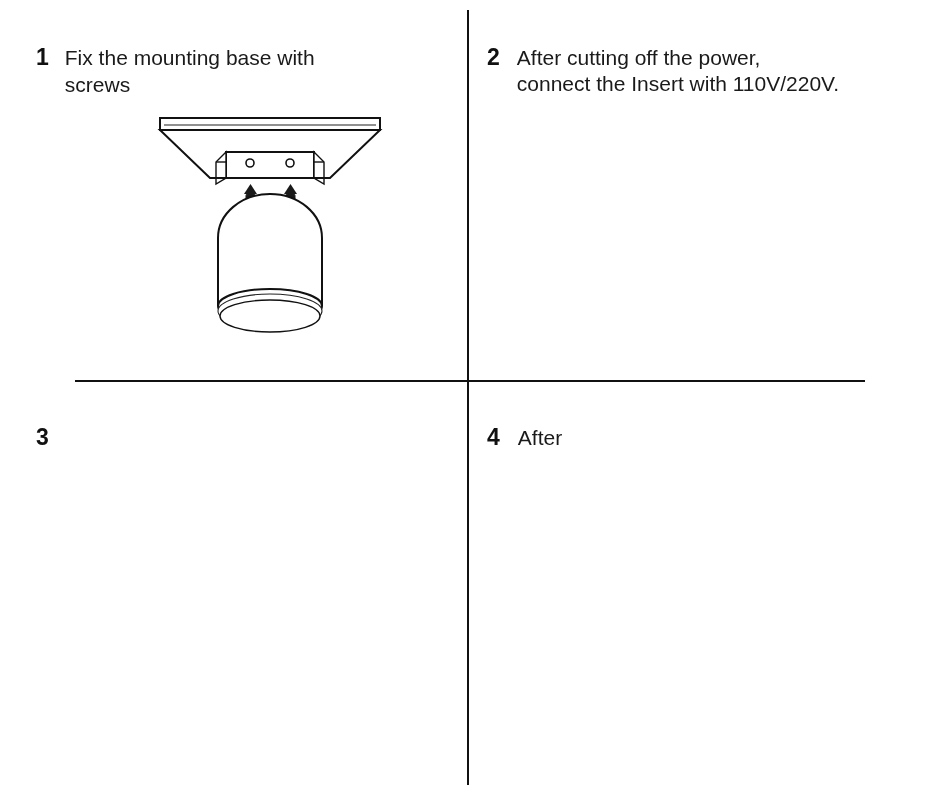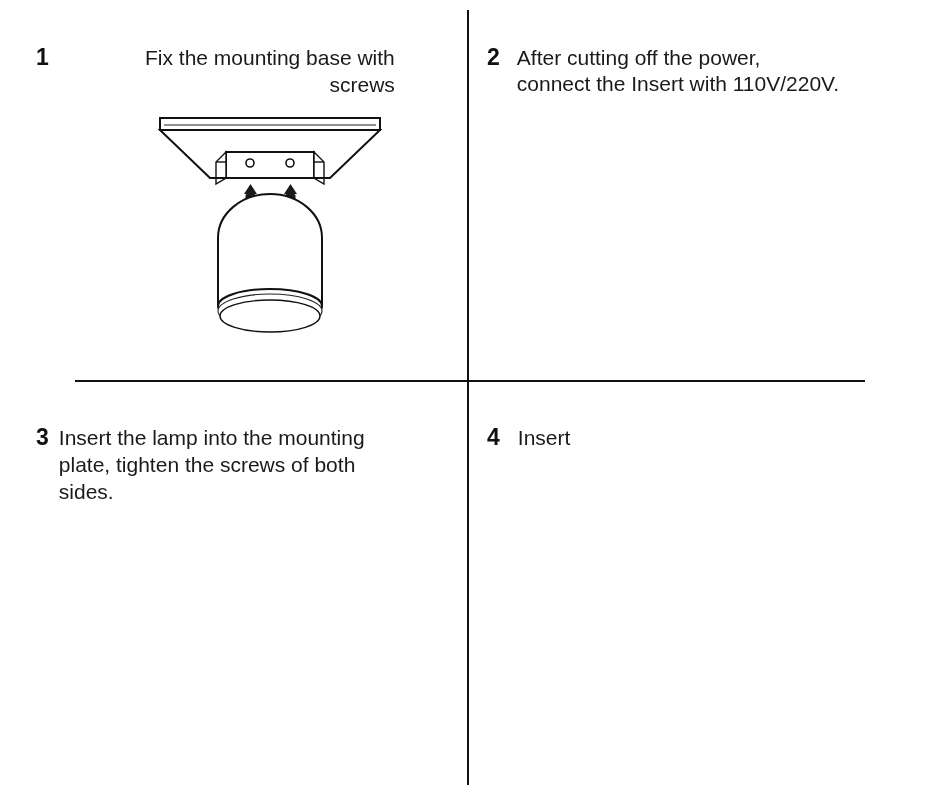--- a/index.html
+++ b/index.html
@@ -68,21 +68,21 @@
     flex: 0 0 auto;
   }
   .step-text {
     font-size: 21px;
     line-height: 27px;
     color: #1a1a1a;
     white-space: pre-line;
     flex: 1 1 auto;
   }
   #panel-1 .step-number { margin-right: 16px; }
-  #panel-1 .step-text   { max-width: 330px; text-align: right; }
+  #panel-1 .step-text   { max-width: 330px; }
 
   #panel-2 .panel-head { align-items: baseline; }
   #panel-2 .step-number { margin-right: 17px; }
   #panel-2 .step-text   { line-height: 26px; }
 
   #panel-3 .step-number { margin-right: 10px; }
   #panel-3 .step-text   { max-width: 370px; }
 
   #panel-4 .step-number { margin-right: 18px; }
 
@@ -173,28 +173,25 @@
       <span class="step-number">2</span>
       <span class="step-text">After cutting off the power,
 connect the Insert with 110V/220V.</span>
     </div>
 
   </div>
 
   <div class="panel" id="panel-3">
     <div class="panel-head">
       <span class="step-number">3</span>
-      <span class="step-text">Insert the lamp into the mounting
-plate, tighten the screws of both
-sides.</span>
     </div>
 
   </div>
 
   <div class="panel" id="panel-4">
     <div class="panel-head">
       <span class="step-number">4</span>
-      <span class="step-text">Insert</span>
+      <span class="step-text">After</span>
     </div>
 
   </div>
 
 </div>
 
 </body></html>

